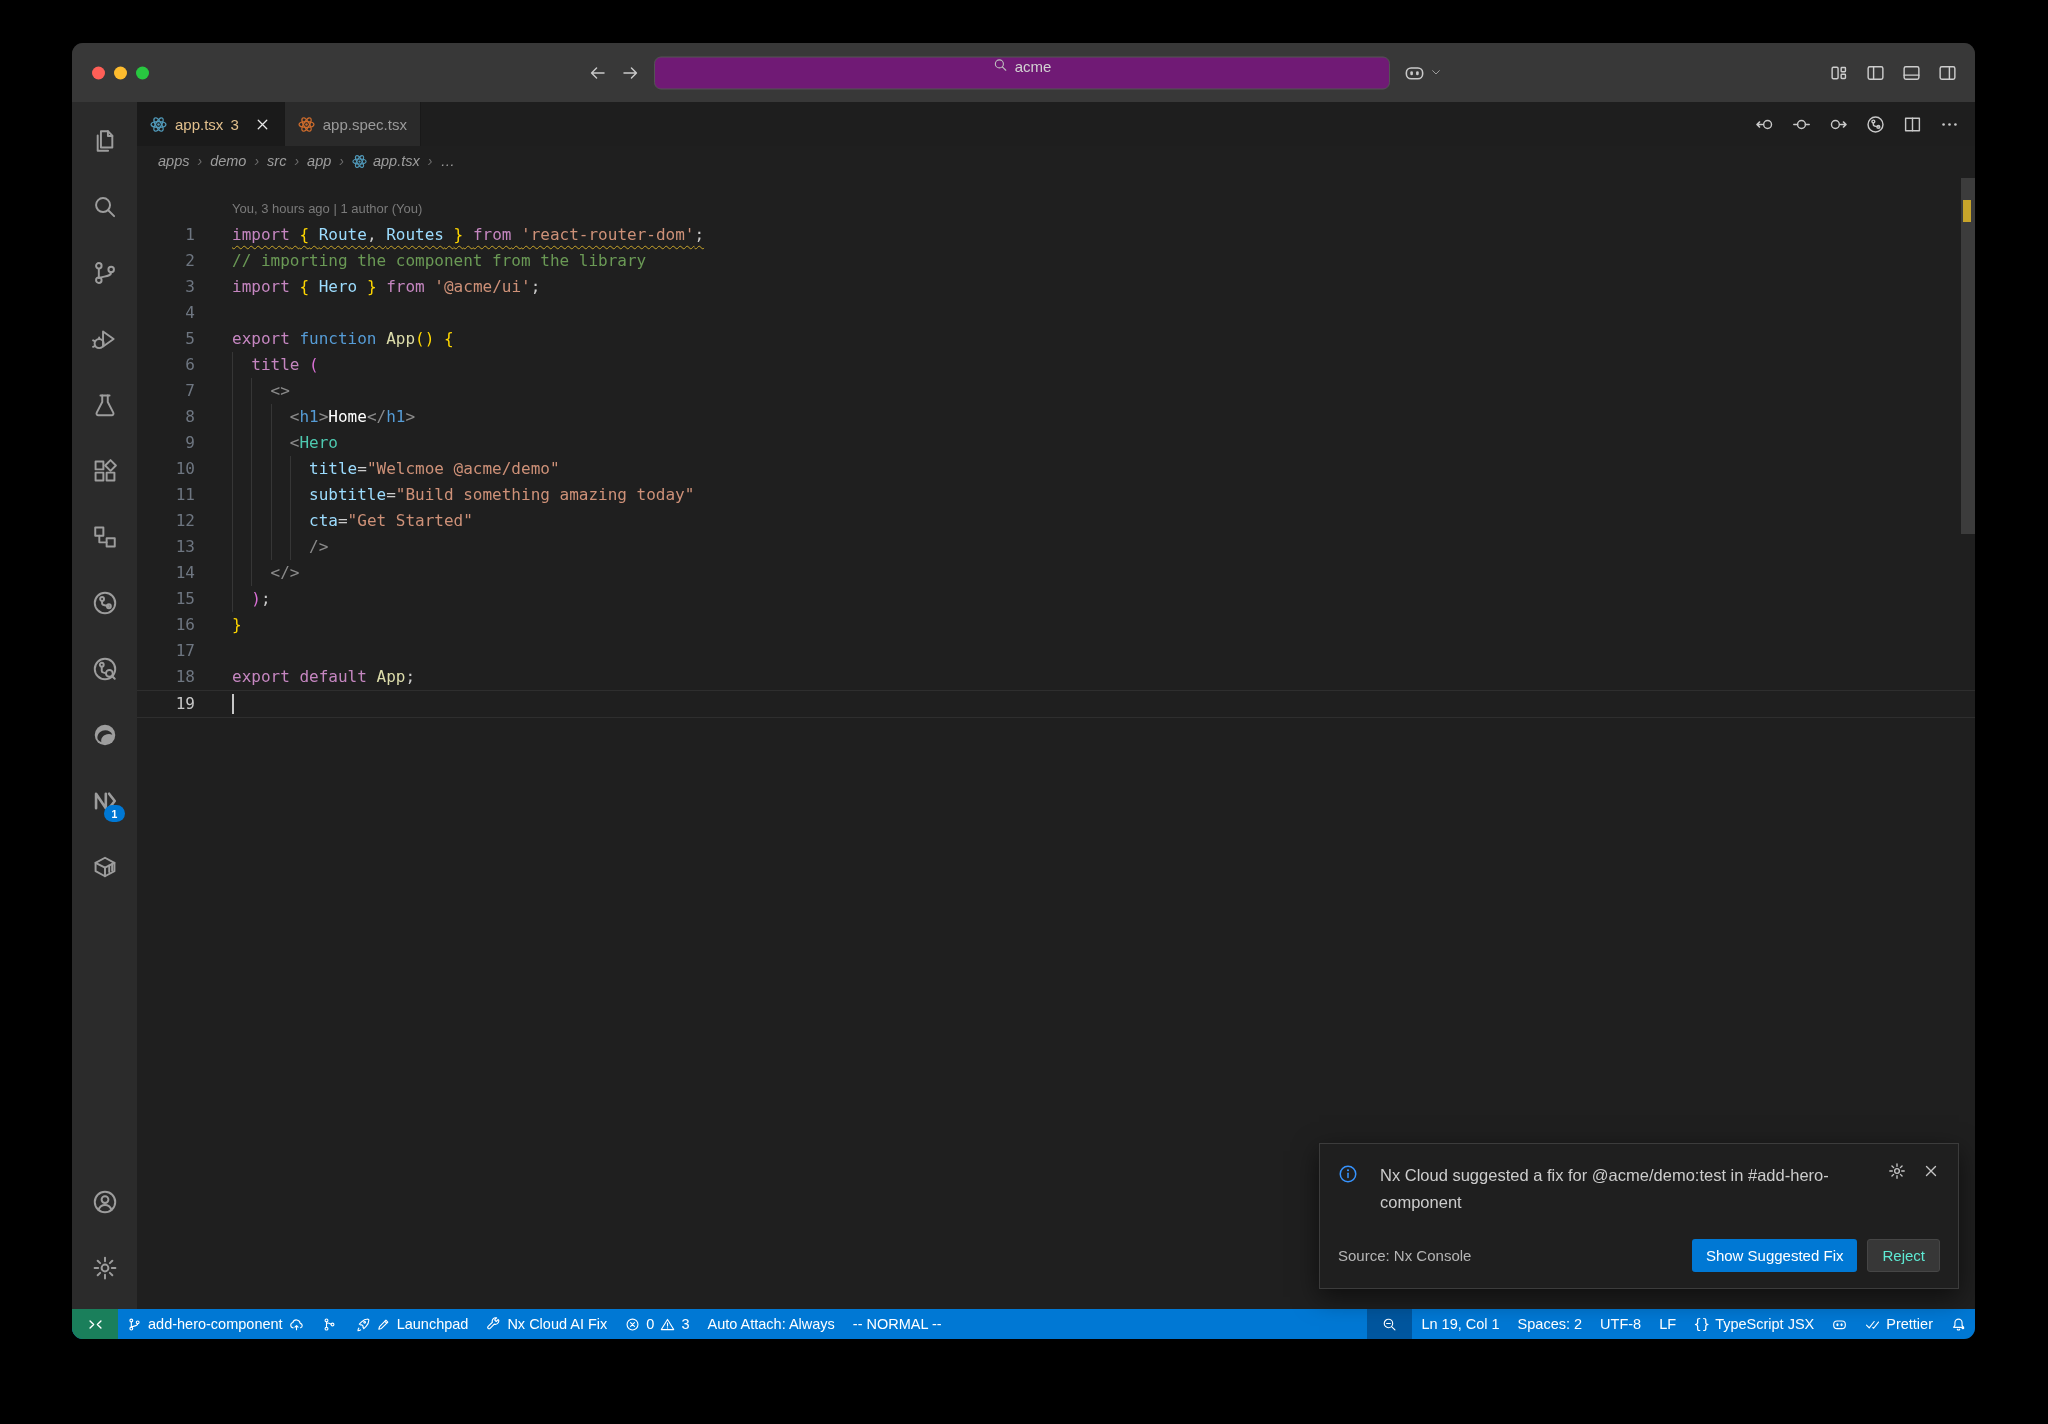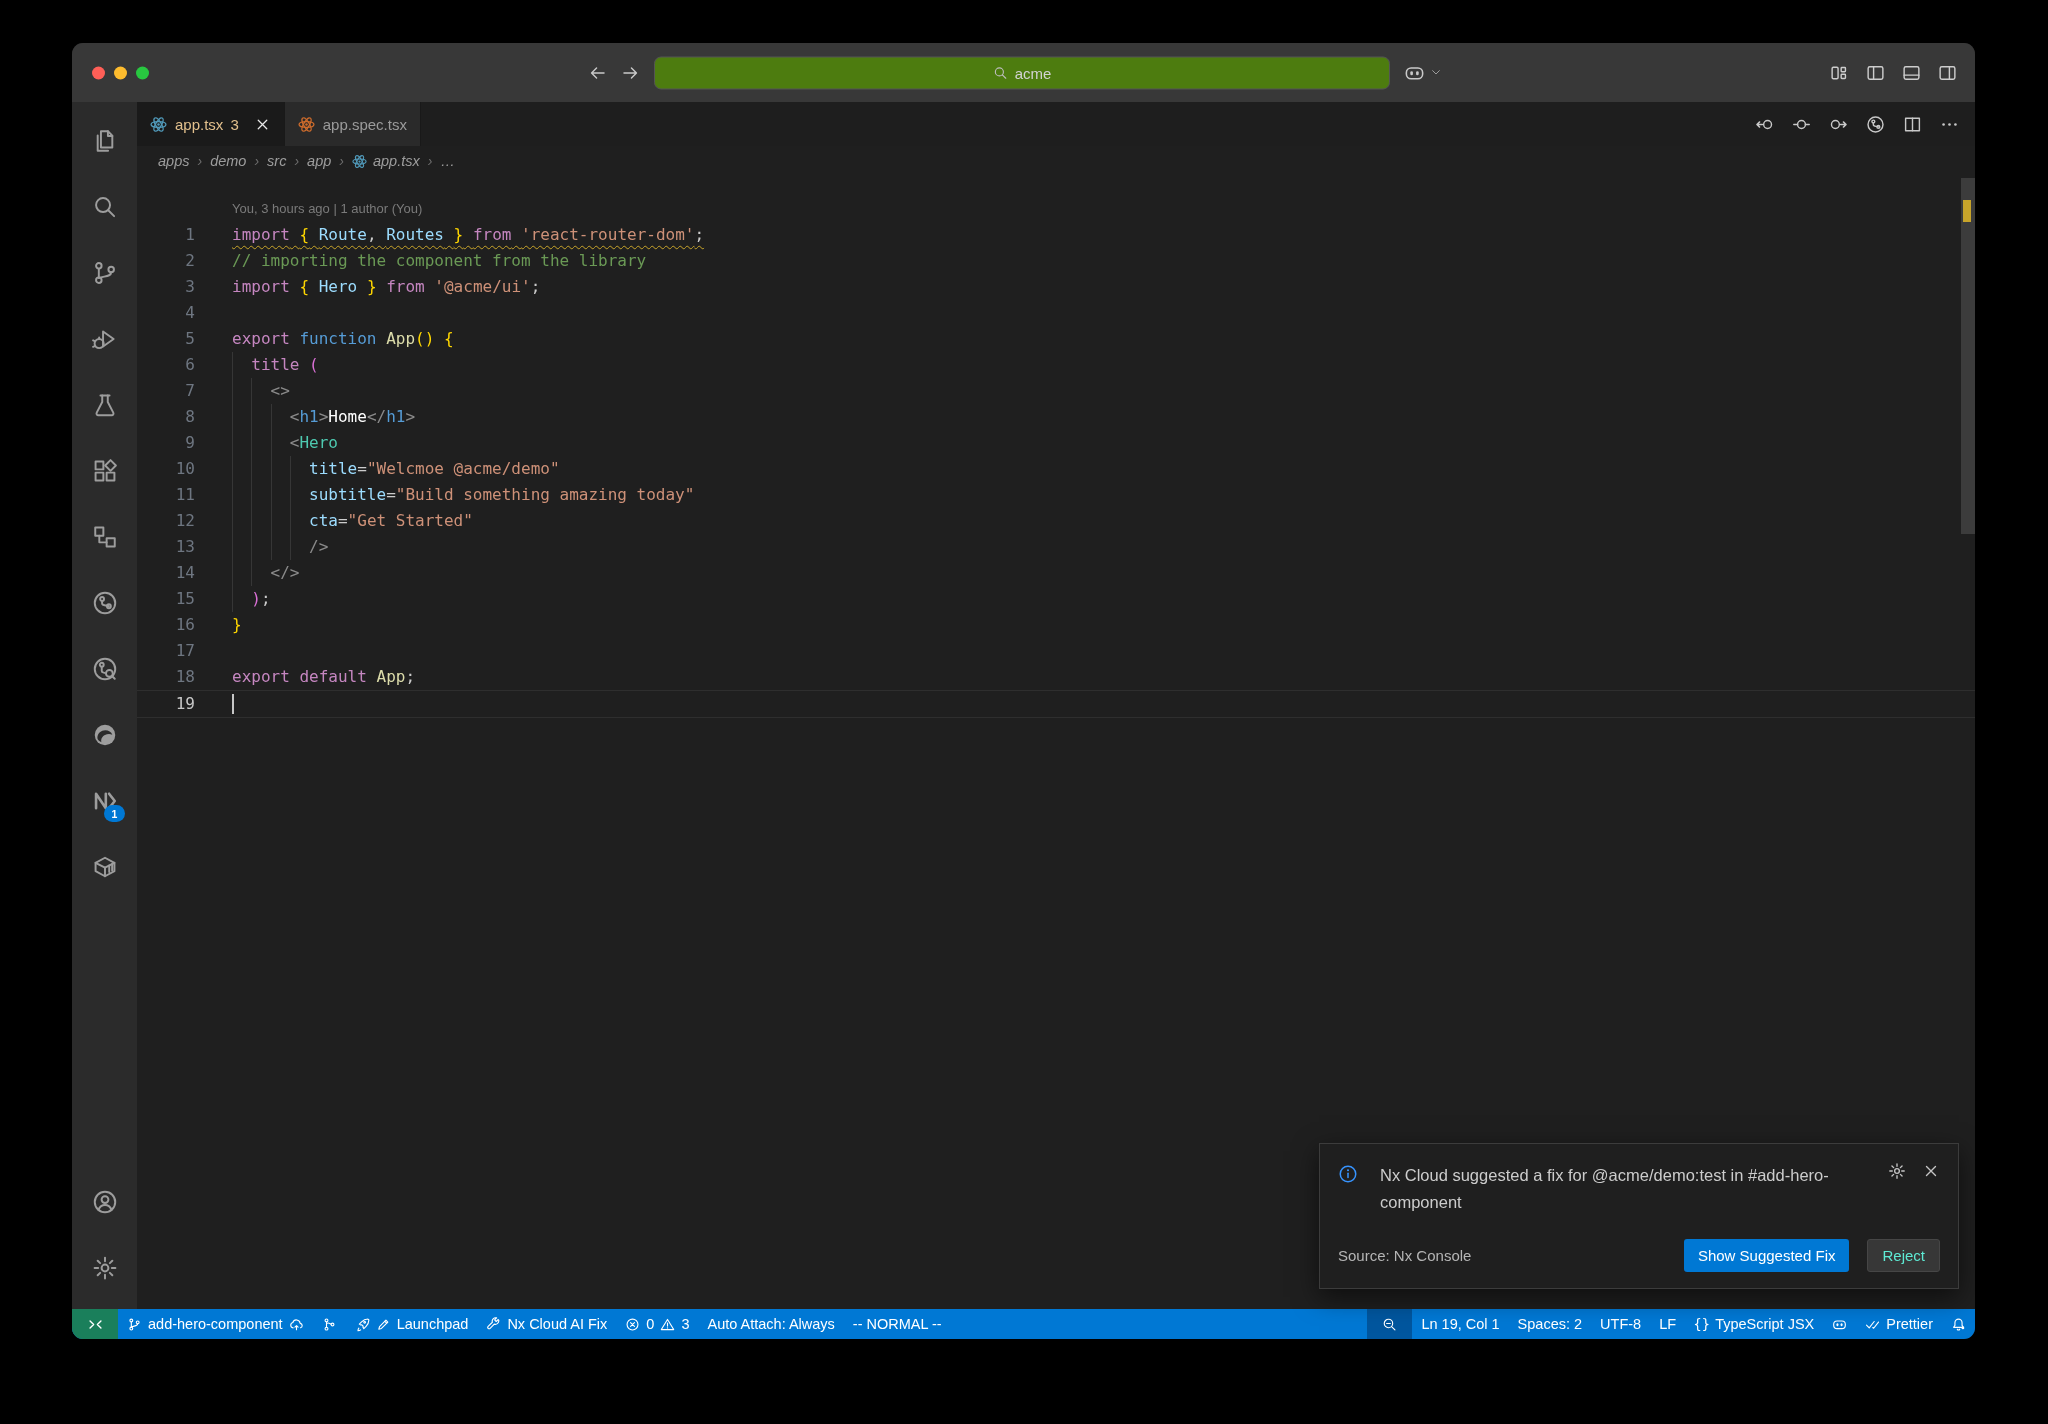--- a/index.html
+++ b/index.html
@@ -9,22 +9,22 @@
   svg{display:block}
   .ic{display:inline-flex;align-items:center;justify-content:center;flex:none;}
   .ic svg{width:100%;height:100%;}
 
   
   .titlebar{height:59px;flex:none;background:#383838;position:relative;}
   .traffic{position:absolute;left:20px;top:50%;transform:translateY(-50%);display:flex;gap:9px;}
   .tl{width:13px;height:13px;border-radius:50%;}
   .nav{position:absolute;left:516px;top:50%;transform:translateY(-50%);display:flex;align-items:center;gap:14px;}
   .nav .ic{width:19px;height:19px;color:#c9c9c9;}
-  .cc{width:734px;height:31px;background:#4d7c0f;border:1px solid #545454;border-radius:7px;
-    display:flex;align-items:center;justify-content:center;gap:7px;color:#d2d2d2;font-size:15px;}
+  .cc{width:734px;height:31px;background:#701a75;border:1px solid #545454;border-radius:7px;
+    display:flex;align-items:flex-start;justify-content:center;gap:7px;color:#d2d2d2;font-size:15px;}
   .cc .ic{width:15px;height:15px;color:#bdbdbd;}
   .copilot-wrap{display:flex;align-items:center;gap:5px;color:#cfcfcf;}
   .copilot-wrap .big{width:21px;height:21px;} .copilot-wrap .small{width:12px;height:12px;color:#a8a8a8;}
   .tb-right{position:absolute;right:18px;top:50%;transform:translateY(-50%);display:flex;gap:17px;}
   .tb-right .ic{width:19px;height:19px;color:#cdcdcd;}
 
   
   .bodyrow{flex:1;display:flex;min-height:0;}
   .activitybar{width:65px;flex:none;background:#2b2b2b;display:flex;flex-direction:column;align-items:center;padding-top:6px;}
   .ab-group-top{display:flex;flex-direction:column;align-items:center;}
@@ -88,21 +88,21 @@
   
   .toast{position:absolute;right:16px;bottom:50px;width:640px;background:#1f1f1f;border:1px solid #3c3c3c;
     box-shadow:0 8px 24px rgba(0,0,0,.55);padding:18px 18px 16px 18px;box-sizing:border-box;}
   .toast-head{display:flex;gap:22px;}
   .toast-head .info{width:20px;height:20px;color:#3794ff;margin-top:2px;}
   .toast-title{flex:1;font-size:16.5px;color:#cccccc;line-height:1.6;padding-right:10px;}
   .toast-acts{display:flex;gap:16px;color:#c5c5c5;}
   .toast-acts .ic{width:18px;height:18px;cursor:pointer;}
   .toast-foot{margin-top:24px;display:flex;align-items:center;}
   .toast-src{font-size:15px;color:#b5b5b5;}
-  .toast-btns{margin-left:auto;display:flex;gap:18px;}
+  .toast-btns{margin-left:auto;display:flex;gap:10px;}
   .btn{font-size:15px;padding:8px 14px;border-radius:3px;border:none;cursor:pointer;font-family:inherit;}
   .btn.primary{background:var(--c-accent);color:#fff;}
   .btn.secondary{background:#373737;color:#5eead4;border:1px solid #464646;padding:7px 14px;}
 </style>
 </head>
 <body>
 
 <div class="window">
 
   <div class="titlebar">

